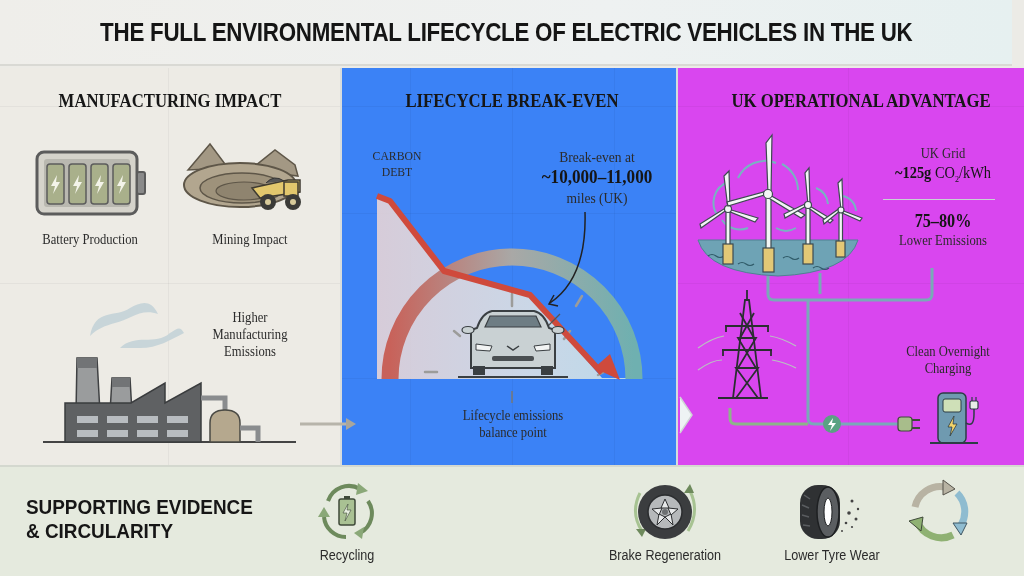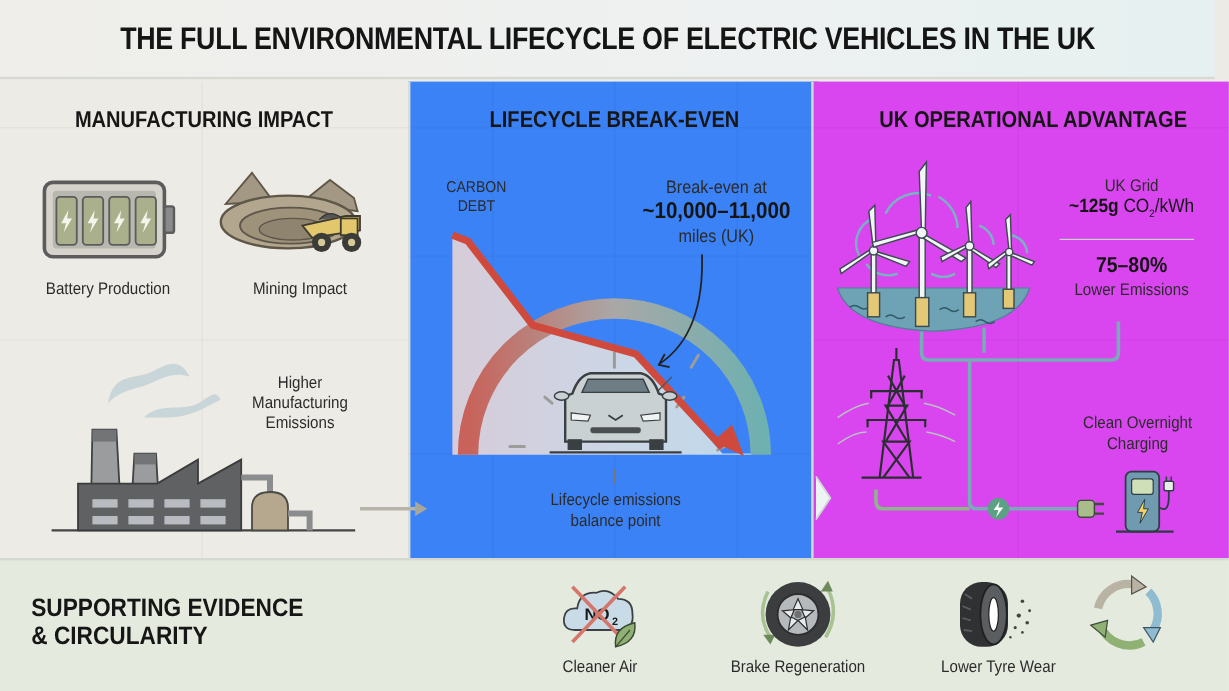--- a/index.html
+++ b/index.html
@@ -1,20 +1,20 @@
 <!DOCTYPE html>
 <html><head>
 <meta charset="utf-8">
 <style>
   * { box-sizing: border-box; margin: 0; padding: 0; }
   html, body { width: 1024px; height: 576px; overflow: hidden; }
   body { font-family: "Liberation Sans", "DejaVu Sans", sans-serif; background: #ecebe6; color: #1a1a1a; position: relative; }
   .title-bar { position: absolute; left: 0; top: 0; width: 1012px; height: 66px; background: linear-gradient(90deg, #efeeea 0%, #eef1f1 60%, #e6f0f0 100%); border-bottom: 2px solid #d9d9d4; display: flex; align-items: center; justify-content: center; }
   .title-bar h1 { font-family: "Liberation Sans", sans-serif; font-weight: 700; font-size: 26px; letter-spacing: -0.3px; transform: scaleX(0.86); white-space: nowrap; color: #151515; }
-  .panel { position: absolute; top: 68px; height: 397px; }
+  .panel { position: absolute; top: 68px; height: 397px; font-family: Liberation Serif, serif; }
   .panel-left { left: 0; width: 340px; background: #edebe5; }
   .panel-mid { left: 340px; width: 342px; background: #3b82f6; border-left: 2px solid #d8dcdc; }
   .panel-right { left: 676px; width: 368px; background: #d946ef; border-left: 2px solid #d4dddd; }
   .grid-line-v { position: absolute; top: 0; bottom: 0; width: 1px; background: rgba(0,0,0,0.04); }
   .grid-line-h { position: absolute; left: 0; right: 0; height: 1px; background: rgba(0,0,0,0.04); }
   .panel-title { position: absolute; top: 22px; left: 0; right: 0; text-align: center; font-weight: 700; font-size: 19px; transform: scaleX(0.88); color: #161616; white-space: nowrap; }
   .label { position: absolute; font-size: 14px; color: #2b2b2b; text-align: center; transform: scaleX(0.9); line-height: 1.2; white-space: nowrap; }
   .bottom-band { position: absolute; left: 0; top: 465px; width: 1024px; height: 111px; background: #e5eade; border-top: 2px solid #d4d8cf; }
   .bottom-title { position: absolute; left: 26px; top: 28px; font-weight: 700; font-size: 21px; line-height: 1.12; transform: scaleX(0.9); transform-origin: left; color: #161616; }
   .feature { position: absolute; top: 14px; width: 150px; text-align: center; }
@@ -299,33 +299,37 @@
     <div>Charging</div>
   </div>
 </div>
 
 <div class="bottom-band">
   <div class="bottom-title">
     <div>SUPPORTING EVIDENCE</div>
     <div>&amp; CIRCULARITY</div>
   </div>
 
-
-  <div class="feature" style="left:425px">
-    <svg width="70" height="62" viewBox="0 0 70 62">
-      <path d="M14,44 Q4,44 5,34 Q6,25 16,26 Q18,12 32,13 Q42,8 50,18 Q62,18 62,30 Q64,44 50,44 Z" fill="#c9dbe6" stroke="#3a4045" stroke-width="1.5"></path>
-      <text x="22" y="36" font-family="Liberation Sans, sans-serif" font-weight="700" font-size="14" fill="#1a1a1a">NO</text>
-      <text x="45" y="40" font-family="Liberation Sans, sans-serif" font-weight="700" font-size="9" fill="#1a1a1a">2</text>
-      <line x1="12" y1="8" x2="56" y2="54" stroke="#d5766a" stroke-width="3"></line>
-      <line x1="56" y1="8" x2="12" y2="54" stroke="#d5766a" stroke-width="3"></line>
-      <path d="M48,58 Q46,42 64,38 Q66,54 48,58 Z" fill="#8fb173" stroke="#3a4a34" stroke-width="1.2"></path>
-      <line x1="48" y1="58" x2="60" y2="44" stroke="#3a4a34" stroke-width="1"></line>
+  <div class="feature" style="left:272px">
+    <svg width="62" height="62" viewBox="0 0 62 62">
+      <g fill="none" stroke="#6d8a5c" stroke-width="4">
+        <path d="M12,20 A22,22 0 0 1 44,8"></path>
+          <path d="M52,20 A22,22 0 0 1 44,52"></path>
+          <path d="M30,56 A22,22 0 0 1 8,36"></path>
+      </g>
+      <polygon points="42,2 52,10 40,14" fill="#8aa878"></polygon>
+        <polygon points="38,52 48,46 46,58" fill="#8aa878"></polygon>
+        <polygon points="2,36 14,36 8,26" fill="#8aa878"></polygon>
+      <rect x="23" y="18" width="16" height="26" rx="2" fill="#a9c193" stroke="#3f4a3a" stroke-width="1.5"></rect>
+      <rect x="28" y="15" width="6" height="3" fill="#3f4a3a"></rect>
+      <polygon points="32,23 27,32 31,32 29,40 35,29 31,29" fill="#e8efe0" stroke="#3f4a3a" stroke-width="0.6"></polygon>
     </svg>
-    <div class="flabel">Cleaner Air</div>
-  </div>
+    <div class="flabel">Recycling</div>
+  </div>
+
 
   <div class="feature" style="left:590px">
     <svg width="74" height="62" viewBox="0 0 74 62">
       <path d="M12,12 Q2,32 14,50" fill="none" stroke="#a7c392" stroke-width="3"></path>
       <polygon points="8,48 18,48 14,56" fill="#6e8a5c"></polygon>
       <path d="M60,50 Q72,30 62,10" fill="none" stroke="#a7c392" stroke-width="3"></path>
       <polygon points="56,12 66,12 62,3" fill="#6e8a5c"></polygon>
       <circle cx="37" cy="31" r="27" fill="#3b3d3f"></circle>
       <circle cx="37" cy="31" r="17" fill="#b6b9bb" stroke="#2b2d2f" stroke-width="1.5"></circle>
       <g fill="#e7e9ea" stroke="#2b2d2f" stroke-width="1">

